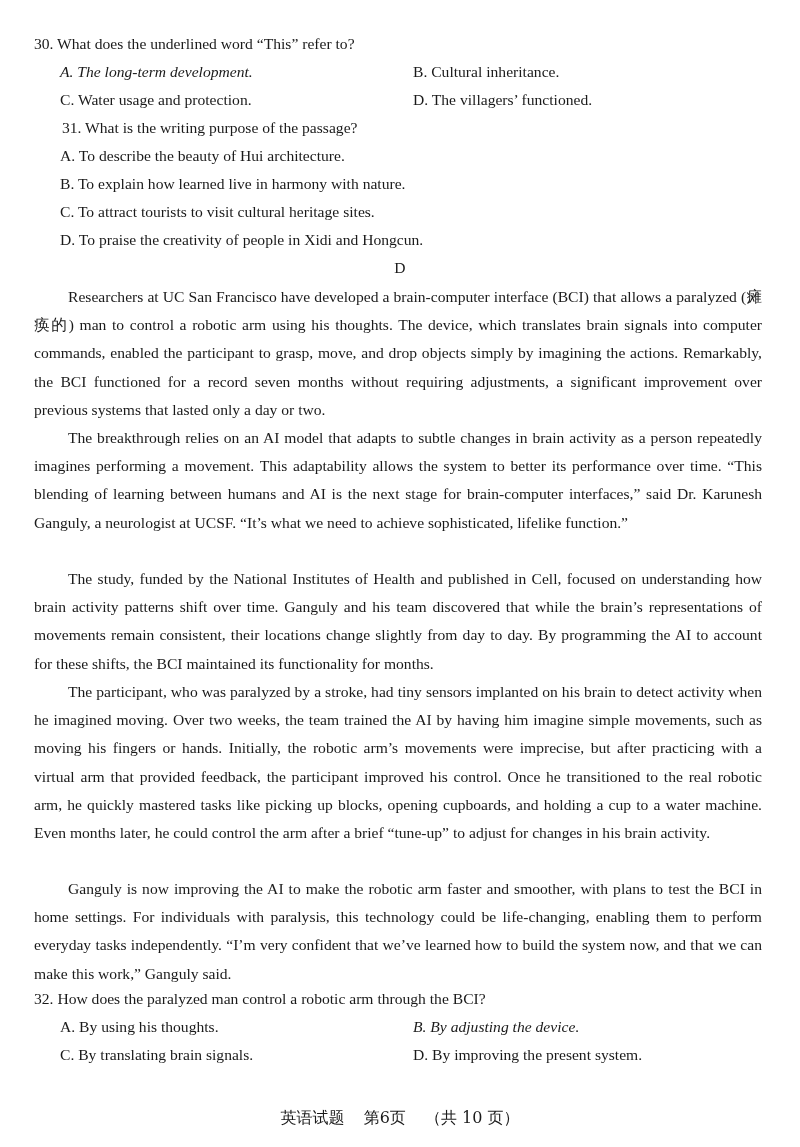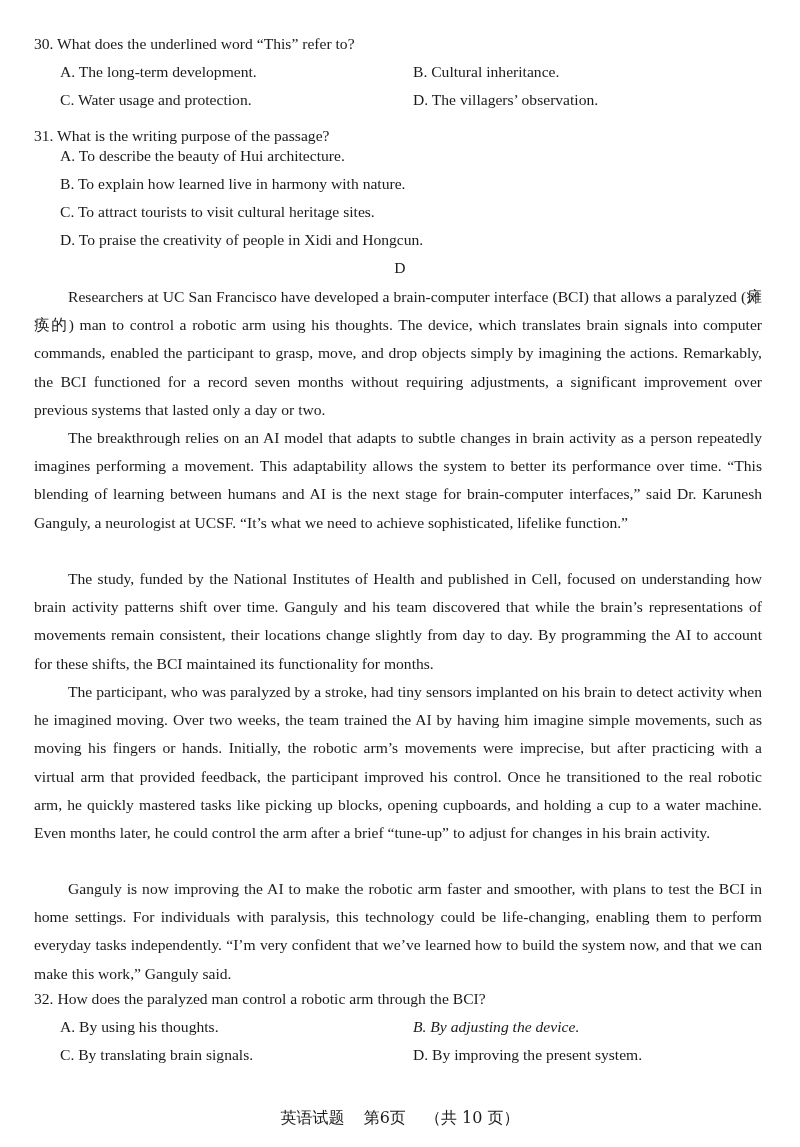--- a/index.html
+++ b/index.html
@@ -59,26 +59,26 @@
       font-family: "DejaVu Serif", "Liberation Serif", serif;
     }
     .footer span { margin: 0 7px; }
   </style>
 </head>
 <body>
 
 <div class="page">
 
   <div class="line q-stem" style="top:34px;">30. What does the underlined word “This” refer to?</div>
-  <div class="line opt-left" style="top:62px;">A. The long-term development.</div>
+  <div class="line opt-left" style="top:62px;font-style:italic;">A. The long-term development.</div>
   <div class="line opt-right" style="top:62px;">B. Cultural inheritance.</div>
   <div class="line opt-left" style="top:90px;">C. Water usage and protection.</div>
-  <div class="line opt-right" style="top:90px;">D. The villagers’ observation.</div>
+  <div class="line opt-right" style="top:90px;">D. The villagers’ functioned.</div>
 
-  <div class="line q-stem" style="top:126px;">31. What is the writing purpose of the passage?</div>
+  <div class="line q-stem" style="top:118px;margin-left:28px;">31. What is the writing purpose of the passage?</div>
   <div class="line opt-left" style="top:146px;">A. To describe the beauty of Hui architecture.</div>
   <div class="line opt-left" style="top:174px;">B. To explain how learned live in harmony with nature.</div>
   <div class="line opt-left" style="top:202px;">C. To attract tourists to visit cultural heritage sites.</div>
   <div class="line opt-left" style="top:230px;">D. To praise the creativity of people in Xidi and Hongcun.</div>
 
   <div class="section-letter" style="top:258px;">D</div>
 
   <p class="para" style="top:283px;">Researchers at UC San Francisco have developed a brain-computer interface (BCI) that allows a paralyzed (瘫痪的) man to control a robotic arm using his thoughts. The device, which translates brain signals into computer commands, enabled the participant to grasp, move, and drop objects simply by imagining the actions. Remarkably, the BCI functioned for a record seven months without requiring adjustments, a significant improvement over previous systems that lasted only a day or two.</p>
   <p class="para" style="top:424px;">The breakthrough relies on an AI model that adapts to subtle changes in brain activity as a person repeatedly imagines performing a movement. This adaptability allows the system to better its performance over time. “This blending of learning between humans and AI is the next stage for brain-computer interfaces,” said Dr. Karunesh Ganguly, a neurologist at UCSF. “It’s what we need to achieve sophisticated, lifelike function.”</p>
   <p class="para" style="top:565px;">The study, funded by the National Institutes of Health and published in Cell, focused on understanding how brain activity patterns shift over time. Ganguly and his team discovered that while the brain’s representations of movements remain consistent, their locations change slightly from day to day. By programming the AI to account for these shifts, the BCI maintained its functionality for months.</p>

